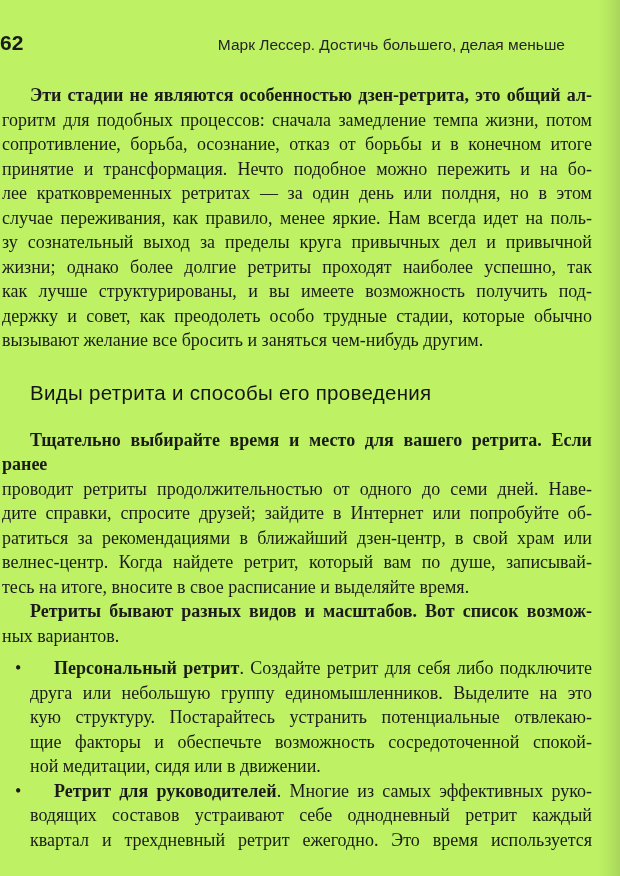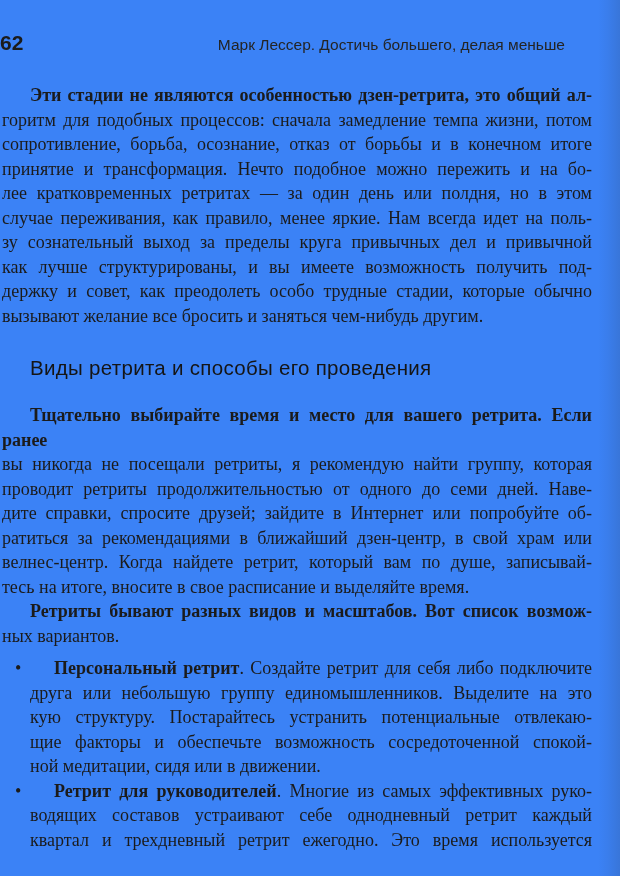--- a/index.html
+++ b/index.html
@@ -1,18 +1,18 @@
 <!DOCTYPE html>
 <html><head>
 <meta charset="utf-8">
 <style>
   html,body { margin:0; padding:0; background:#e9e9e9; }
   .page {
     position:relative; width:620px; height:876px; overflow:hidden;
-    background:#3b82f6; color:#1b1b1b;
+    background:#bef264; color:#1b1b1b;
     font-family:"Liberation Serif","DejaVu Serif",serif;
   }
   .edge-shadow {
     position:absolute; top:0; right:0; width:22px; height:100%;
     background:linear-gradient(to right, rgba(40,40,40,0) 0%, rgba(40,40,40,0.05) 45%, rgba(40,40,40,0.14) 100%);
     pointer-events:none;
   }
   .header {
     display:flex; align-items:baseline;
     padding-top:30px;
@@ -54,30 +54,30 @@
   <div class="textcol">
     <div id="paras-before">
         <div>
           <div class="line indent">Эти стадии не являются особенностью дзен-ретрита, это общий ал-</div>
           <div class="line">горитм для подобных процессов: сначала замедление темпа жизни, потом</div>
           <div class="line">сопротивление, борьба, осознание, отказ от борьбы и в конечном итоге</div>
           <div class="line">принятие и трансформация. Нечто подобное можно пережить и на бо-</div>
           <div class="line">лее кратковременных ретритах — за один день или полдня, но в этом</div>
           <div class="line">случае переживания, как правило, менее яркие. Нам всегда идет на поль-</div>
           <div class="line">зу сознательный выход за пределы круга привычных дел и привычной</div>
+          <div class="line">жизни; однако более долгие ретриты проходят наиболее успешно, так</div>
           <div class="line">как лучше структурированы, и вы имеете возможность получить под-</div>
           <div class="line">держку и совет, как преодолеть особо трудные стадии, которые обычно</div>
           <div class="line last">вызывают желание все бросить и заняться чем-нибудь другим.</div>
         </div>
       </div>
     <h2 class="heading">Виды ретрита и способы его проведения</h2>
     <div id="paras-after">
         <div>
           <div class="line indent">Тщательно выбирайте время и место для вашего ретрита. Если ранее</div>
-          <div class="line">вы никогда не посещали ретриты, я рекомендую найти группу, которая</div>
           <div class="line">проводит ретриты продолжительностью от одного до семи дней. Наве-</div>
           <div class="line">дите справки, спросите друзей; зайдите в Интернет или попробуйте об-</div>
           <div class="line">ратиться за рекомендациями в ближайший дзен-центр, в свой храм или</div>
           <div class="line">велнес-центр. Когда найдете ретрит, который вам по душе, записывай-</div>
           <div class="line last">тесь на итоге, вносите в свое расписание и выделяйте время.</div>
         </div>
         <div>
           <div class="line indent">Ретриты бывают разных видов и масштабов. Вот список возмож-</div>
           <div class="line last">ных вариантов.</div>
         </div>

